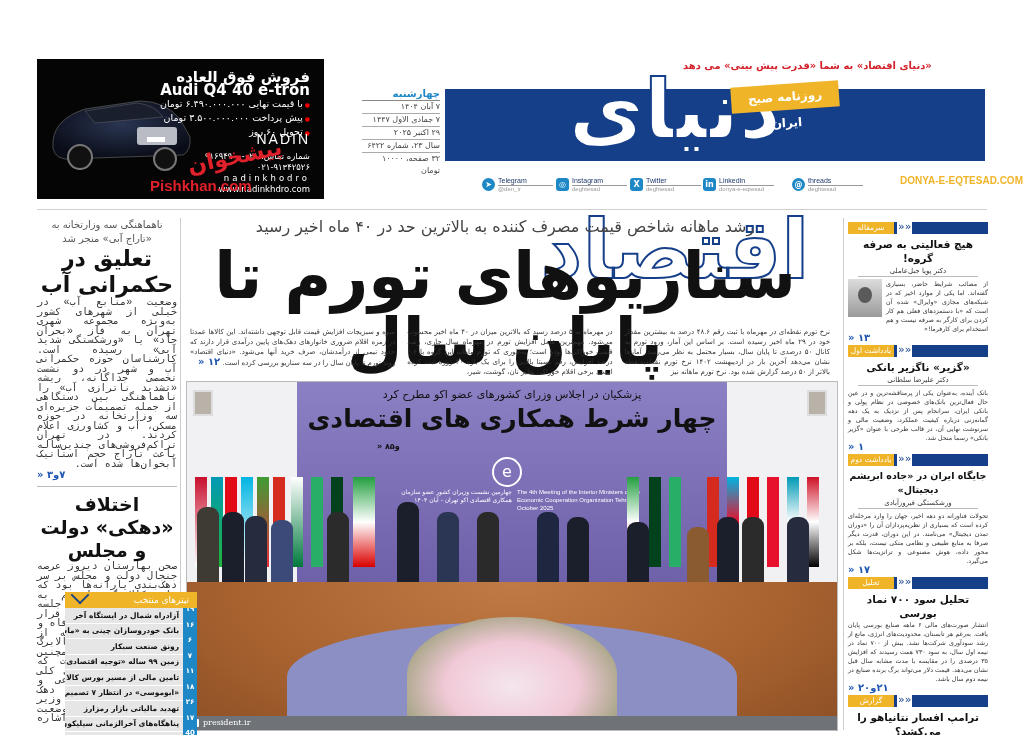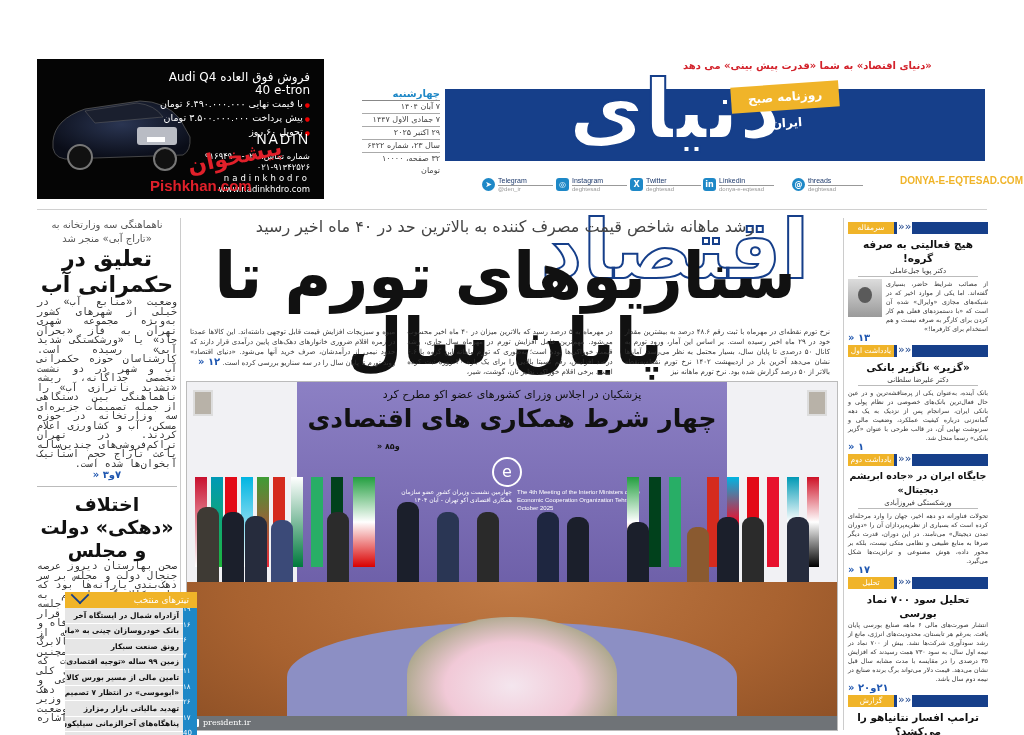--- a/index.html
+++ b/index.html
@@ -2,21 +2,21 @@
 <html><head>
 <meta charset="utf-8">
 <style>
   * { box-sizing: border-box; margin: 0; padding: 0; }
   body { width: 1024px; height: 735px; background: #ffffff; font-family: "DejaVu Sans", sans-serif; overflow: hidden; position: relative; direction: ltr; }
 
   
   .ad { position: absolute; left: 37px; top: 59px; width: 287px; height: 140px; background: #050505; overflow: hidden; }
   .ad-car { position: absolute; left: 8px; top: 20px; width: 150px; height: 100px; }
   .ad-text { position: absolute; right: 14px; top: 12px; width: 160px; color: #fff; font-size: 9.5px; line-height: 13px; direction: rtl; text-align: right; }
-  .ad-text .t1 { font-weight: normal; font-size: 12px; }
+  .ad-text .t1 { font-weight: bold; font-size: 15px; }
   .ad-text .bullet::before { content: "● "; color: #e00; font-size: 6px; }
   .ad-brand { position: absolute; right: 14px; top: 72px; color: #fff; font-size: 14px; letter-spacing: 2px; font-family: "Liberation Sans", sans-serif; }
   .ad-contact { position: absolute; right: 14px; top: 92px; color: #fff; font-size: 8.5px; line-height: 11px; direction: rtl; text-align: right; }
   .ad-watermark { position: absolute; left: 113px; top: 118px; color: #e0202a; font-size: 15px; font-weight: bold; font-family: "Liberation Sans", sans-serif; }
   .ad-wm-fa { position: absolute; left: 150px; top: 85px; color: #e0202a; font-size: 22px; font-weight: bold; direction: rtl; transform: rotate(-12deg); }
 
   .dateblock { position: absolute; left: 362px; top: 88px; width: 78px; direction: rtl; text-align: right; }
   .dateblock .day { color: #1e88c7; font-size: 10px; font-weight: bold; border-bottom: 1px solid #888; padding-bottom: 1px; }
   .dateblock .ln { font-size: 8px; color: #444; border-bottom: 1px solid #aaa; line-height: 12px; }
   .dateblock .ln:last-child { border-bottom: none; }
@@ -63,27 +63,27 @@
   .photo .eco-en { position: absolute; left: 330px; top: 106px; color: #fff; font-size: 6px; line-height: 8px; font-family: "Liberation Sans", sans-serif; }
   .photo .eco-fa { position: absolute; left: 210px; top: 106px; color: #fff; font-size: 6px; line-height: 8px; direction: rtl; }
   .photo .credit { position: absolute; left: 0; bottom: 0; width: 100%; height: 14px; background: #6f7377; color: #fff; font-size: 8px; line-height: 14px; padding-left: 16px; font-family: "DejaVu Serif", serif; }
   .photo .cam { position: absolute; left: 3px; top: 3px; width: 9px; height: 8px; background: #fff; border-radius: 1px; }
 
   
   .left-col { position: absolute; left: 37px; top: 218px; width: 140px; direction: rtl; text-align: right; }
   .left-col .kick { font-size: 10px; color: #555; text-align: center; line-height: 14px; }
   .left-col .big { font-size: 22px; font-weight: bold; text-align: center; line-height: 26px; color: #111; }
   .left-col .body { font-size: 10px; line-height: 9.5px; color: #333; text-align: justify; margin-top: 0; font-family: Liberation Mono, monospace; }
-  .left-col .ref { display: block; text-align: center; }
+  .left-col .ref { display: block; text-align: left; }
   .left-col hr { border: none; border-top: 1px solid #bbb; margin: 6px 0; }
   .headlines-box { position: absolute; left: 37px; top: 592px; width: 132px; margin-left: 28px; }
   .hb-title { height: 16px; background: #f0b429; color: #fff; font-size: 9px; text-align: right; padding-right: 8px; line-height: 16px; direction: rtl; position: relative; }
   .hb-chev { position: absolute; left: 4px; top: -8px; width: 22px; height: 22px; border-right: 3px solid #163f8a; border-bottom: 3px solid #163f8a; transform: rotate(45deg) scale(0.6); }
   .hb-row { display: flex; flex-direction: row-reverse; align-items: center; height: 15.5px; border-bottom: 1px solid #fff; background: #e6e6e6; }
-  .hb-num { width: 14px; height: 24px; background: #1e88c7; color: #fff; font-size: 7px; text-align: left; line-height: 12px; margin-left: 4px; font-weight: normal; }
+  .hb-num { width: 14px; height: 24px; background: #1e88c7; color: #fff; font-size: 7px; text-align: center; line-height: 12px; margin-left: 4px; font-weight: bold; }
   .hb-text { font-size: 7.5px; font-weight: bold; color: #111; direction: rtl; flex: 1; text-align: right; white-space: nowrap; overflow: hidden; }
 
   
   .right-col { position: absolute; left: 848px; top: 222px; width: 140px; direction: rtl; text-align: right; }
   .sec { margin-bottom: 3px; }
   .sec-bar { display: flex; flex-direction: row-reverse; height: 12px; margin-bottom: 3px; }
   .sec-bar .tag { width: 46px; background: #f0b429; color: #fff; font-size: 7.5px; text-align: center; line-height: 12px; }
   .sec-bar .blue { flex: 1; background: #163f8a; position: relative; }
   .sec-bar .blue::after { content: "\00AB\00AB"; position: absolute; left: 3px; top: -3px; color: #163f8a; background: #fff; font-size: 11px; line-height: 16px; padding: 0 1px; }
   .sec h3 { font-size: 10.5px; font-weight: bold; color: #111; text-align: center; line-height: 14px; }

